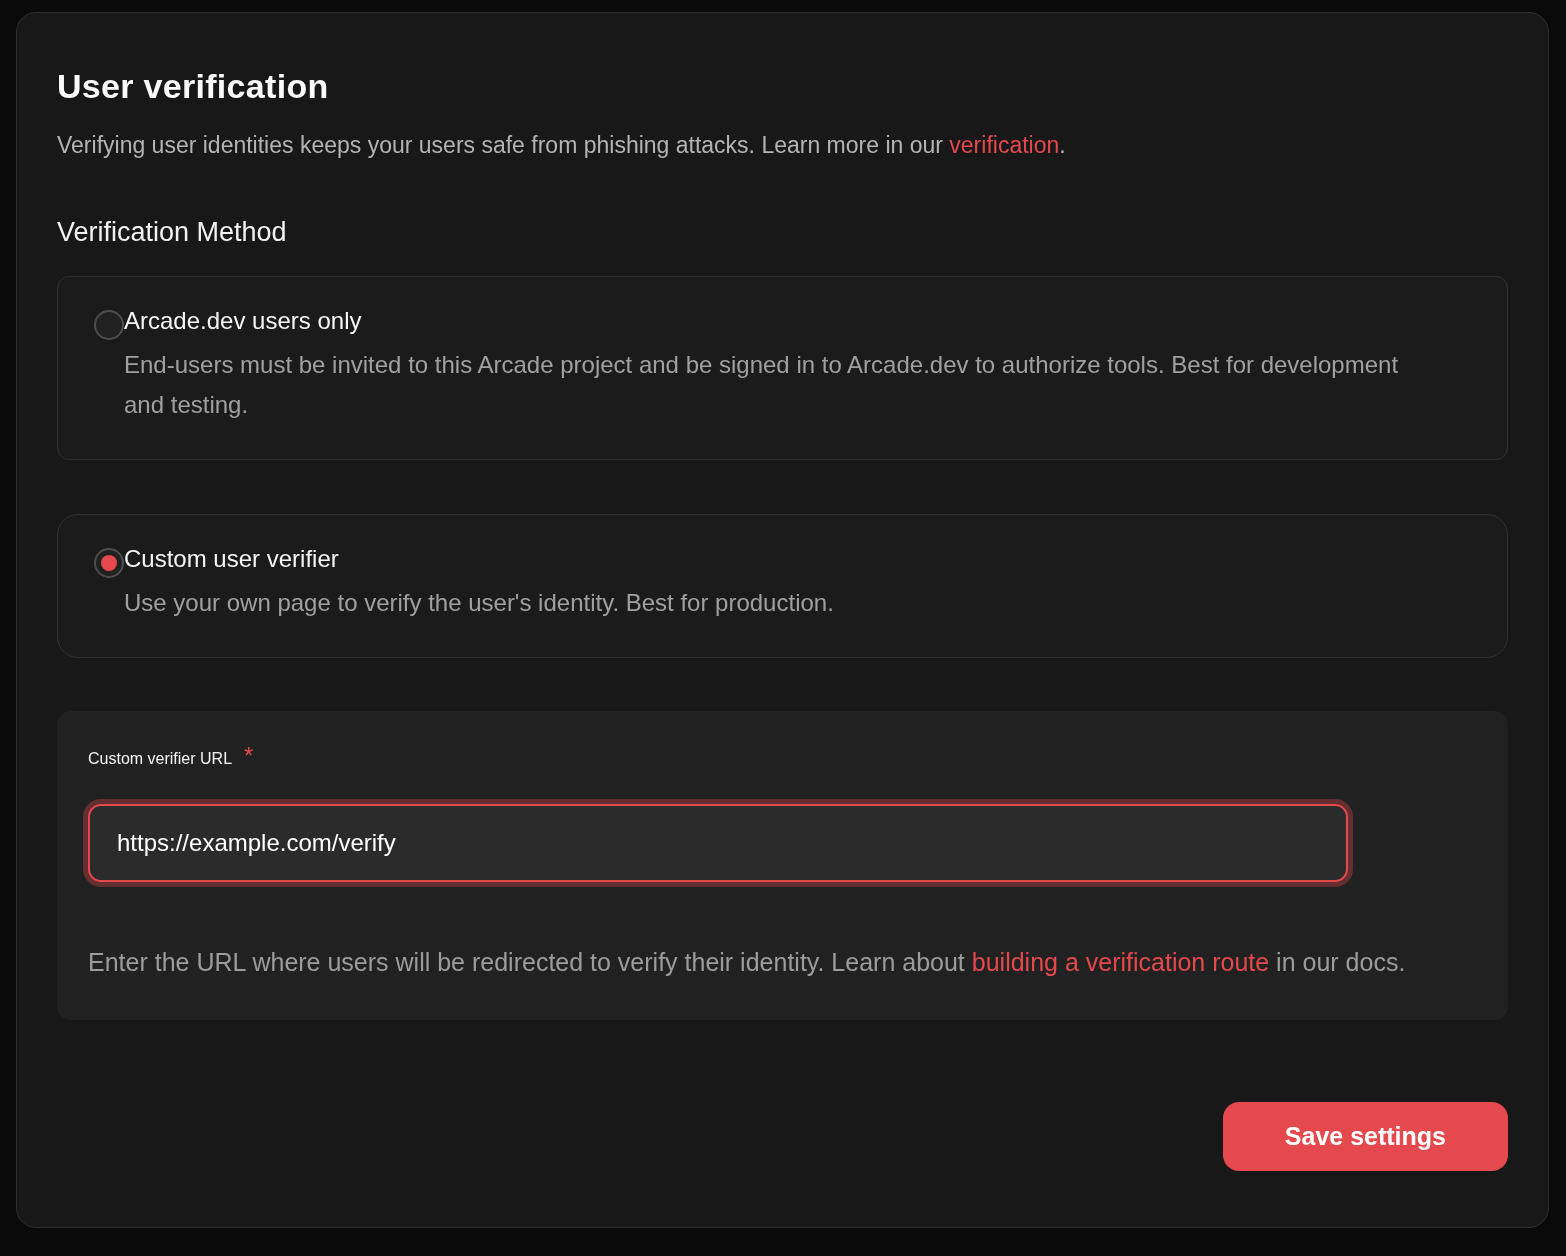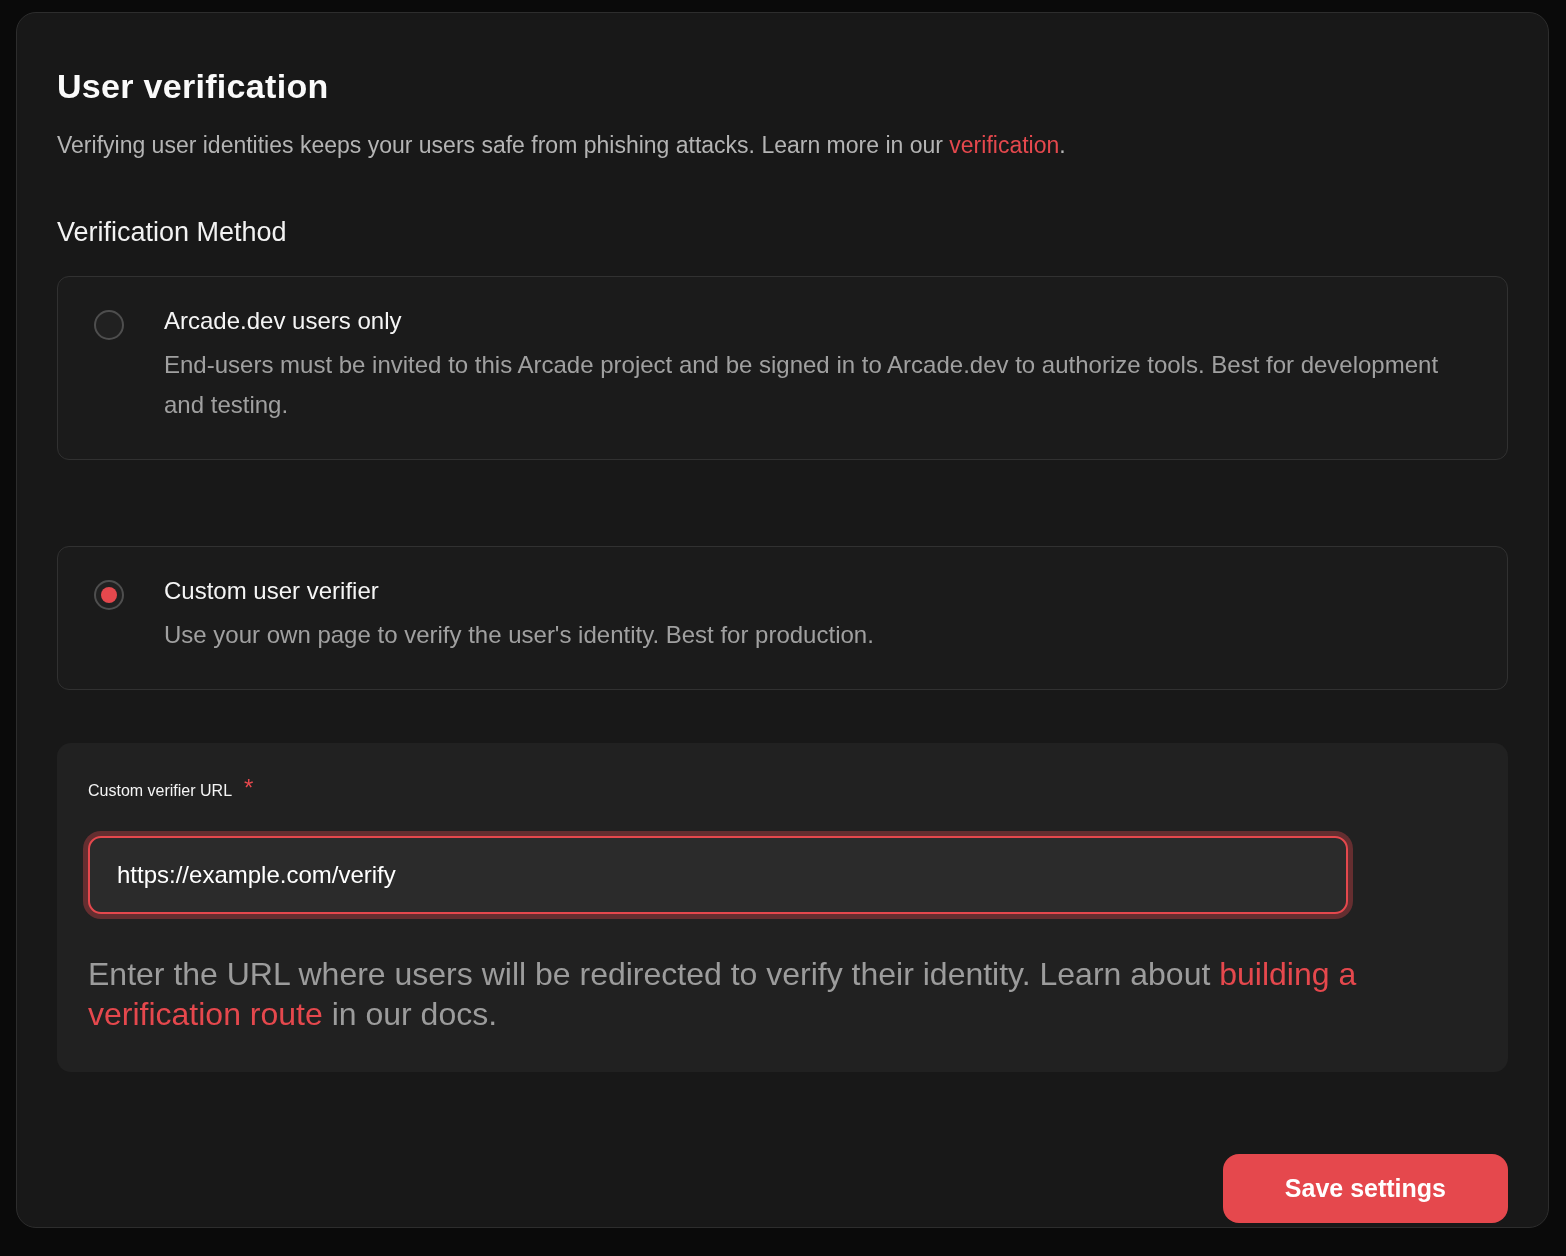--- a/index.html
+++ b/index.html
@@ -42,24 +42,23 @@
     color: #f2f2f2;
   }
   .option-card {
     margin-top: 28px;
     background: #1b1b1b;
     border: 1px solid #313131;
     border-radius: 12px;
     padding: 30px 36px 34px 36px;
     display: flex;
     align-items: flex-start;
-    gap: 40px;
     cursor: pointer;
   }
-  .option-card + .option-card { margin-top: 86px; }
+  .option-card + .option-card { margin-top: 54px; border-radius: 21px; }
   .radio {
     flex: none;
     width: 30px; height: 30px;
     margin-top: 3px;
     border-radius: 50%;
     border: 2px solid #4e4e4e;
     background: #212121;
     position: relative;
   }
   .radio.selected::after {
@@ -105,22 +104,22 @@
     border: 2px solid var(--accent);
     box-shadow: 0 0 0 5px rgba(229, 72, 77, 0.35);
     border-radius: 13px;
     color: #ffffff;
     font-size: 24px;
     padding: 0 27px;
     outline: none;
     font-family: "Liberation Sans", sans-serif;
   }
   .url-help {
-    margin-top: 40px;
-    font-size: 32px;
+    margin-top: 60px;
+    font-size: 25px;
     line-height: 40px;
     color: #9c9c9c;
     max-width: 1360px;
   }
   .footer-row {
     margin-top: 82px;
     display: flex;
     justify-content: flex-end;
   }
   .save-btn {

